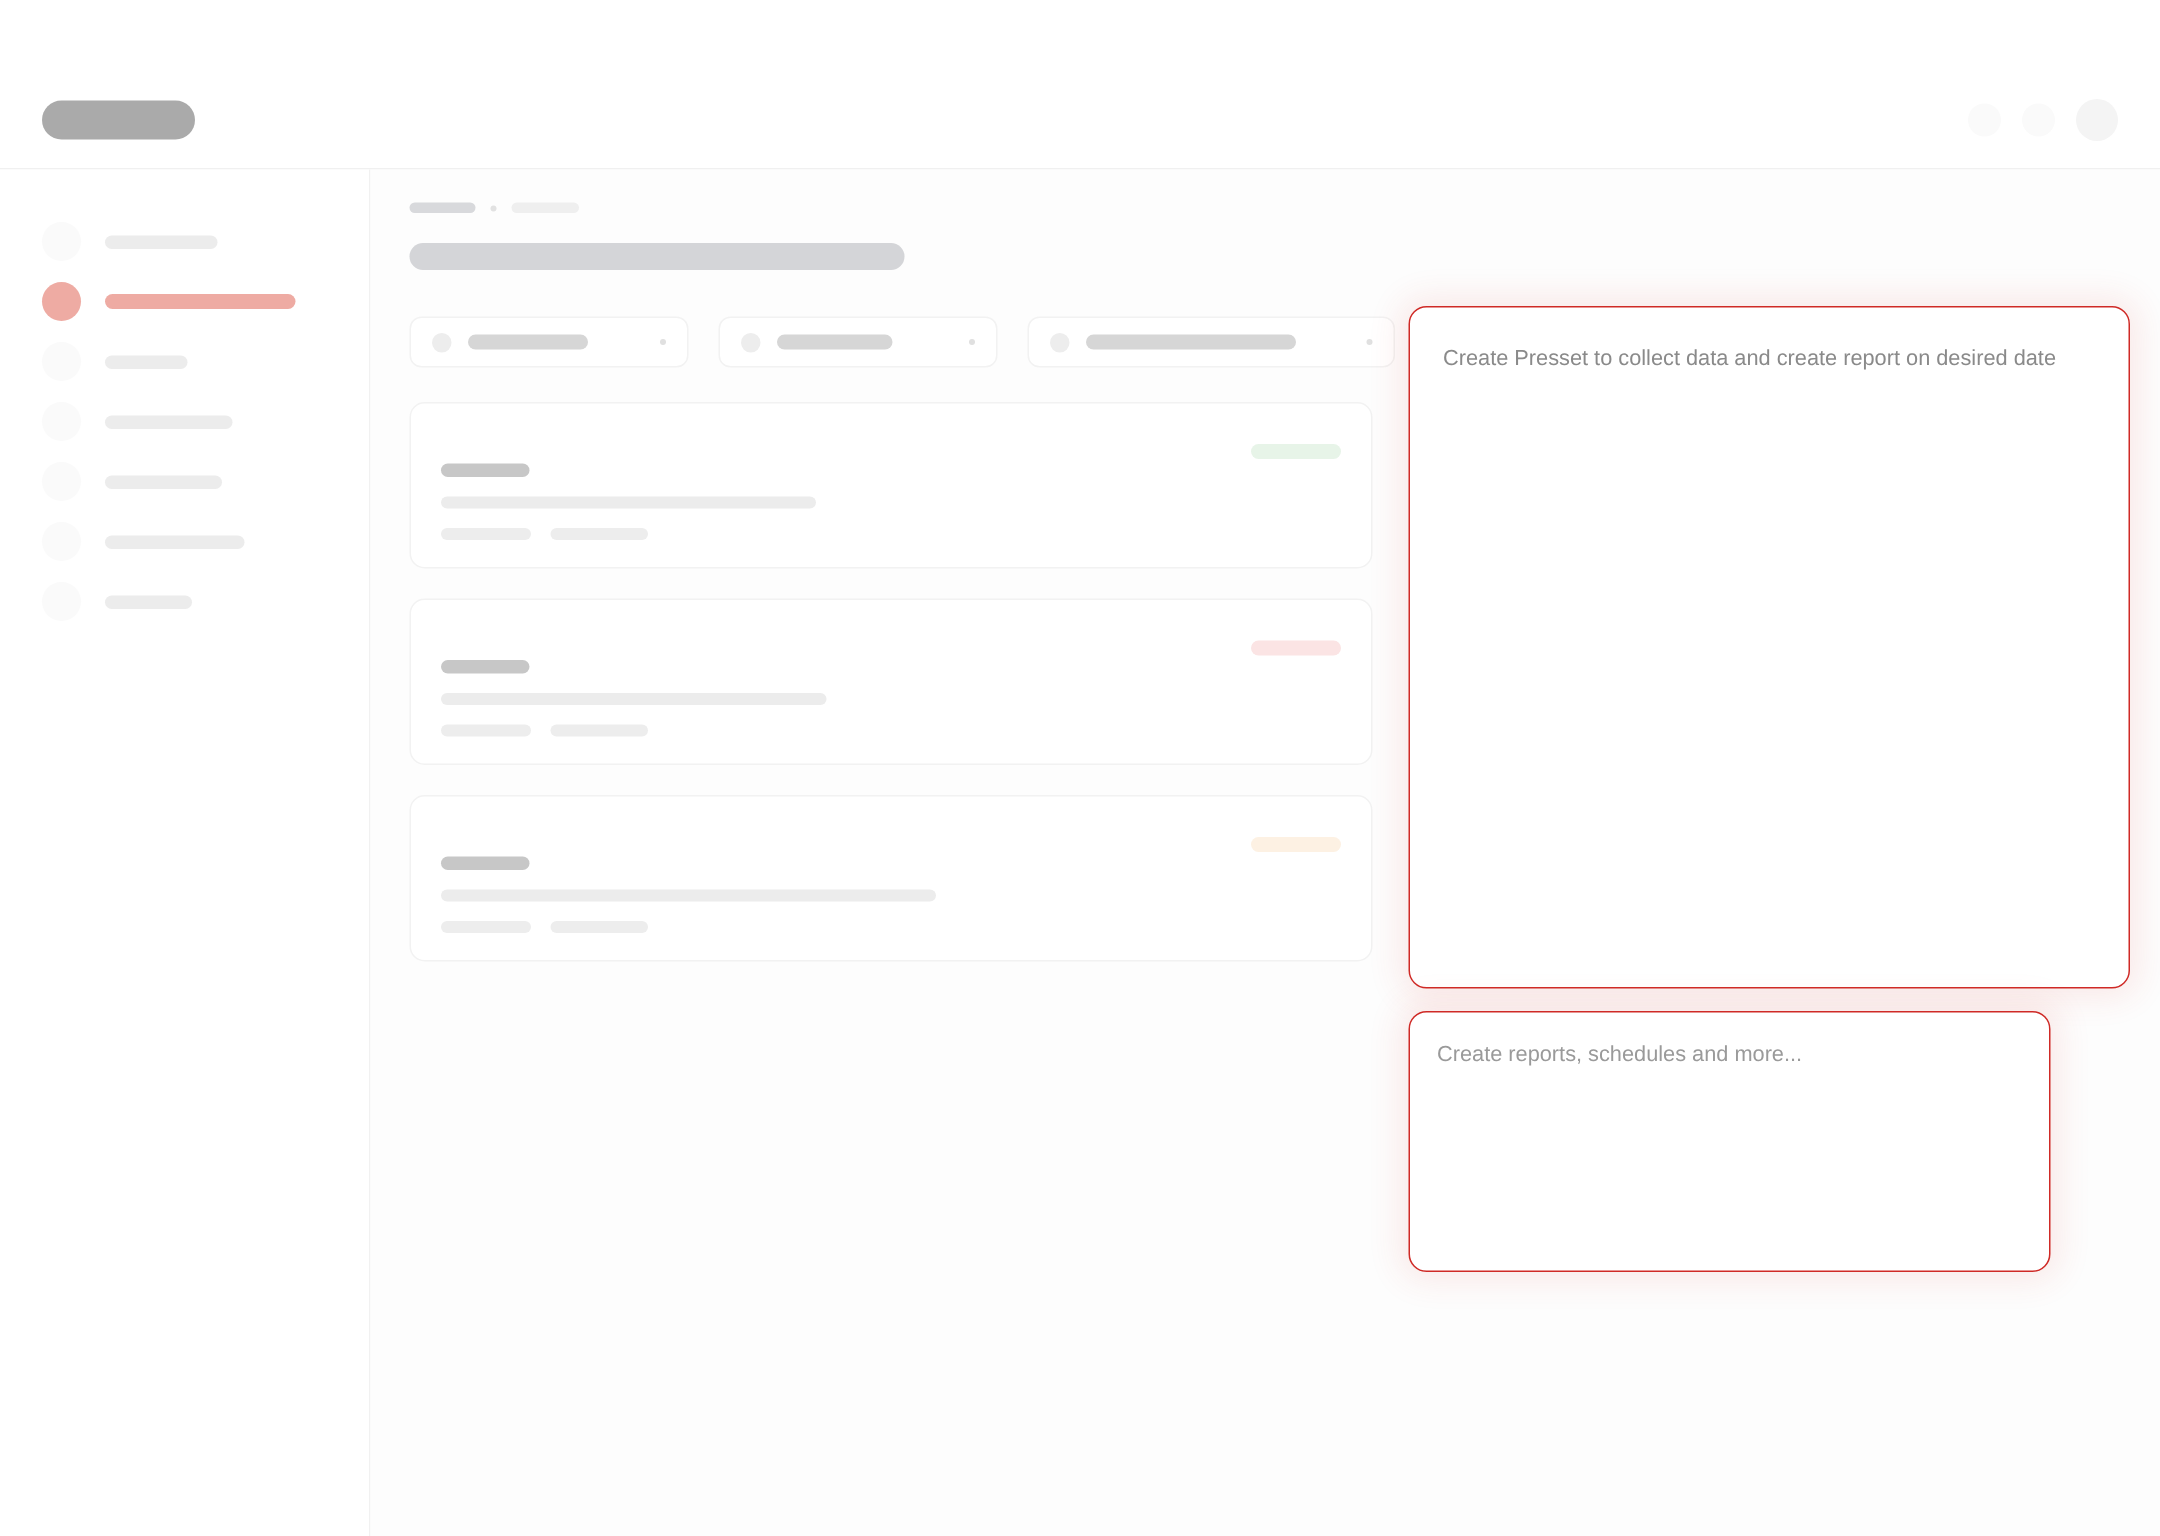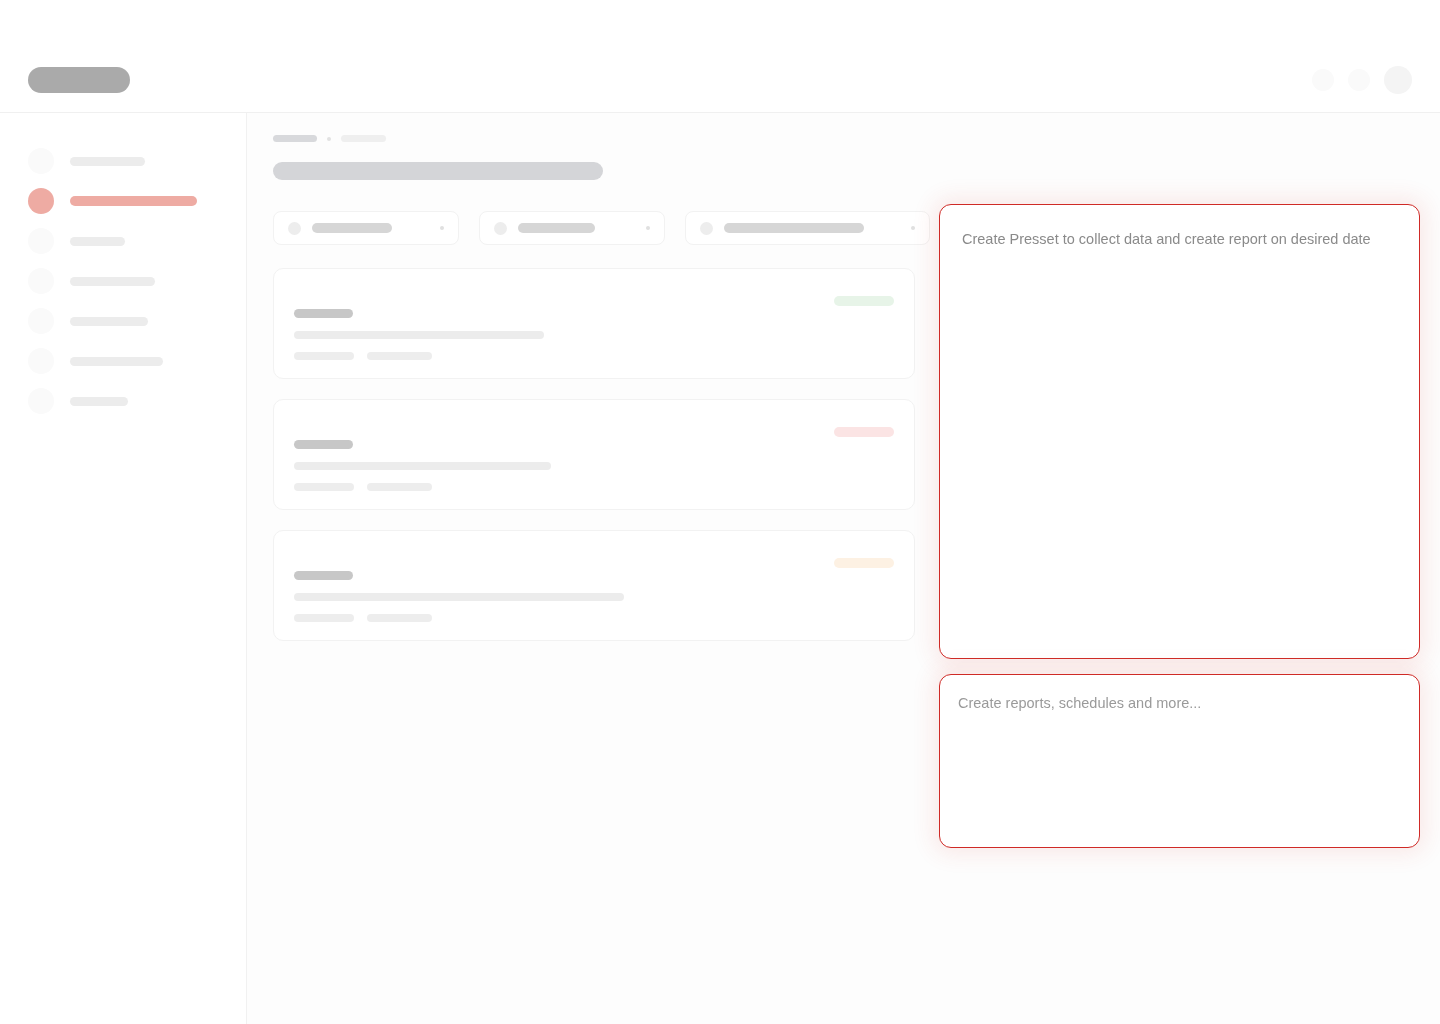--- a/index.html
+++ b/index.html
@@ -240,21 +240,21 @@
     font-size: 14.5px;
     line-height: 1.45;
     color: #8a8a8a;
     font-family: "Liberation Sans", sans-serif;
   }
 
   .ai-composer {
     position: absolute;
     top: 627px;
     left: 939px;
-    width: 481px;
+    width: 428px;
     height: 174px;
     background: #ffffff;
     border: 1.5px solid #cf2a26;
     border-radius: 12px;
     padding: 18px 18px 16px 18px;
     box-shadow: 0 0 22px 6px rgba(214, 60, 50, 0.10);
     display: flex;
     flex-direction: column;
   }
 

